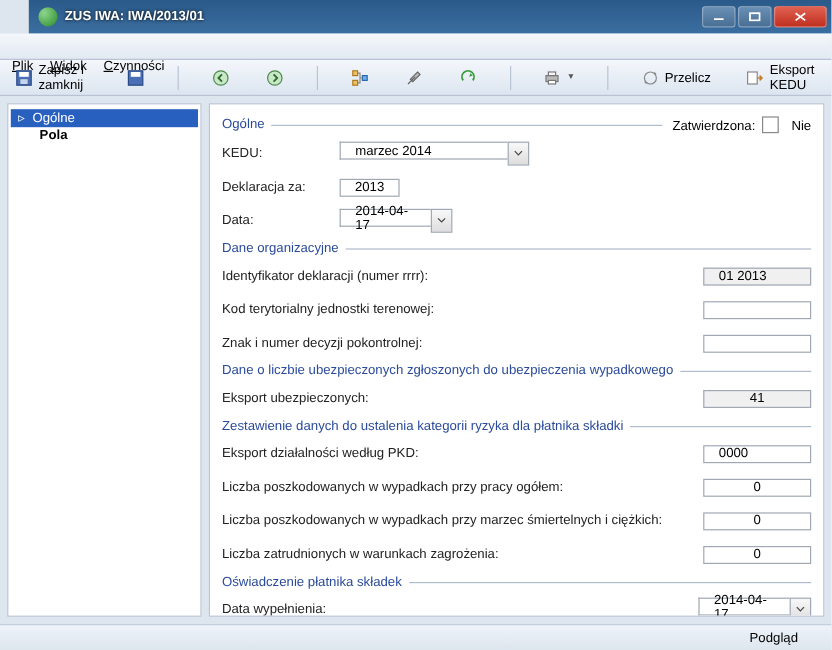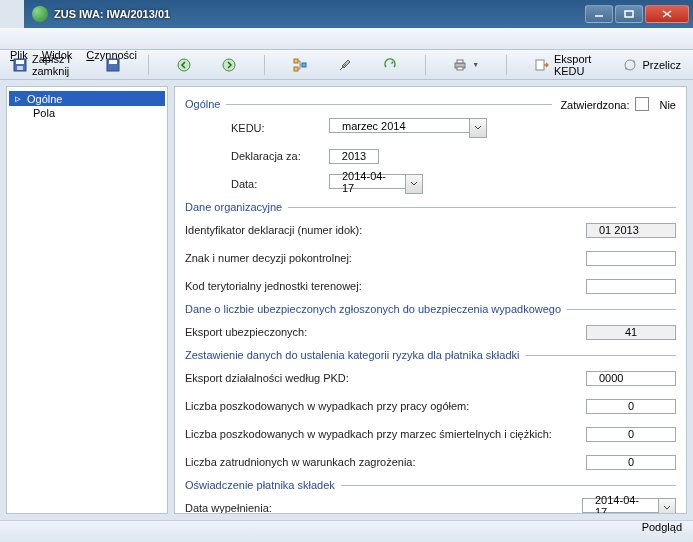--- a/index.html
+++ b/index.html
@@ -14,38 +14,38 @@
   .menubar span { cursor: default; margin-top: 33px; }
   .menubar span u { text-decoration: underline; }
   .toolbar { height: 30px; background: linear-gradient(#f4f7fb,#dce5f0); display: flex; align-items: center; padding: 0 6px; gap: 17px; border-bottom: 1px solid #b8c4d4; }
   .tbtn { padding: 3px 5px; border: 1px solid transparent; border-radius: 3px; display: flex; align-items: center; gap: 4px; cursor: default; }
   .ticon { width: 16px; height: 16px; display: inline-block; }
   .sep { width: 1px; height: 20px; background: #b8c4d4; margin: 0 4px; }
   .body { display: flex; height: 440px; padding: 6px; gap: 6px; }
   .tree { width: 162px; background: #fff; border: 1px solid #b8c4d4; padding: 4px 2px; }
   .tree-item { display: flex; align-items: center; padding: 1px 4px; gap: 4px; }
   .tree-item.sel { background: #2860c0; color: #fff; }
-  .tree-item.child { padding-left: 24px; }
+  .tree-item.child { padding-left: 24px; font-weight: bold; }
   .arrow { width: 10px; display: flex; justify-content: center; }
   .form { flex: 1; background: #fff; border: 1px solid #b8c4d4; padding: 8px 10px 4px 10px; overflow: hidden; position: relative; }
   .group-header { display: flex; align-items: center; margin: 2px 0 6px 0; }
   .group-header .lbl { color: #2a4a9a; margin-right: 6px; white-space: nowrap; }
   .group-header .line { flex: 1; height: 1px; background: #b0bccc; }
   .group-header .extra { margin-left: 8px; display: flex; align-items: flex-end; gap: 6px; }
   .row { display: flex; align-items: center; margin-bottom: 6px; min-height: 22px; }
   .row .label { width: 320px; color: #222; }
-  .row.short .label { width: 98px; margin-left: 46px; }
+  .row.short .label { width: 98px; }
   .inp { background: #fff; border: 1px solid #a0a8b4; height: 15px; padding: 0 12px; display: flex; align-items: center; }
   .inp.ro { background: #f0f0f0; }
   .inp.num { justify-content: center; }
   .combo { display: flex; }
   .combo .inp { border-right: none; }
   .combo .btn { width: 18px; height: 20px; border: 1px solid #a0a8b4; background: linear-gradient(#f8f8f8,#ddd); display: flex; align-items: center; justify-content: center; }
   .chk { width: 14px; height: 14px; border: 1px solid #888; background: #fff; margin-right: 4px; }
-  .statusbar { height: 22px; display: flex; align-items: flex-start; justify-content: flex-end; padding: 0 11px; border-top: 1px solid #c4d0e0; background: linear-gradient(#eef3fa,#dde5ee); }
+  .statusbar { height: 22px; display: flex; align-items: center; justify-content: flex-end; padding: 0 28px; border-top: 1px solid #c4d0e0; background: linear-gradient(#eef3fa,#dde5ee); }
 </style>
 </head>
 <body>
 
 <div class="titlebar">
   <span class="icon"></span>
   <span class="title">ZUS IWA: IWA/2013/01</span>
   <div class="winbtn">
       <svg width="10" height="8">
         <path d="M1 6 h8"></path>
@@ -122,31 +122,31 @@
       <span class="ticon"><svg width="16" height="16">
           <rect x="3" y="6" width="10" height="5" fill="#bbb" stroke="#777"></rect>
           <rect x="5" y="3" width="6" height="3" fill="#fff" stroke="#777"></rect>
           <rect x="5" y="10" width="6" height="3" fill="#fff" stroke="#777"></rect>
         </svg></span>
       <span style="font-size:7px;color:#555">▼</span>
     </div>
   <div class="sep"></div>
   <div class="tbtn">
     <span class="ticon"><svg width="16" height="16">
+          <path d="M3 8 a5 5 0 0 1 10 0 M13 8 a5 5 0 0 1 -10 0" stroke="#888" fill="none"></path>
+          <path d="M11 3 l2 1 l-1 2 z M5 13 l-2-1 l1-2 z" fill="#888"></path>
+        </svg></span>
+    <span>Przelicz</span>
+  </div>
+  <div class="tbtn">
+    <span class="ticon"><svg width="16" height="16">
           <rect x="2" y="3" width="8" height="10" fill="#fff" stroke="#888"></rect>
           <path d="M10 8 h4 M12 6 l2 2 l-2 2" stroke="#c08030" fill="none" stroke-width="1.3"></path>
         </svg></span>
     <span>Eksport KEDU</span>
-  </div>
-  <div class="tbtn">
-    <span class="ticon"><svg width="16" height="16">
-          <path d="M3 8 a5 5 0 0 1 10 0 M13 8 a5 5 0 0 1 -10 0" stroke="#888" fill="none"></path>
-          <path d="M11 3 l2 1 l-1 2 z M5 13 l-2-1 l1-2 z" fill="#888"></path>
-        </svg></span>
-    <span>Przelicz</span>
   </div>
 </div>
 
 <div class="body">
   <div class="tree">
     <div class="tree-item sel">
       <span class="arrow" style="color:#fff">▹</span>
       <span>Ogólne</span>
     </div>
     <div class="tree-item child">
@@ -200,35 +200,35 @@
           </div>
       </div>
     </div>
 
     <div class="group-header">
       <span class="lbl">Dane organizacyjne</span>
         <div class="line"></div>
     </div>
 
     <div class="row">
-        <span class="label">Identyfikator deklaracji (numer idok):</span>
+        <span class="label">Identyfikator deklaracji (numer rrrr):</span>
       <div style="flex:1"></div>
         <div class="inp ro" style="width:90px">
           <span>01 2013</span>
         </div>
     </div>
     <div class="row">
-        <span class="label">Znak i numer decyzji pokontrolnej:</span>
+        <span class="label">Kod terytorialny jednostki terenowej:</span>
       <div style="flex:1"></div>
         <div class="inp" style="width:90px">
           <span></span>
         </div>
     </div>
     <div class="row">
-        <span class="label">Kod terytorialny jednostki terenowej:</span>
+        <span class="label">Znak i numer decyzji pokontrolnej:</span>
       <div style="flex:1"></div>
         <div class="inp" style="width:90px">
           <span></span>
         </div>
     </div>
 
     <div class="group-header">
       <span class="lbl">Dane o liczbie ubezpieczonych zgłoszonych do ubezpieczenia wypadkowego</span>
         <div class="line"></div>
     </div>

